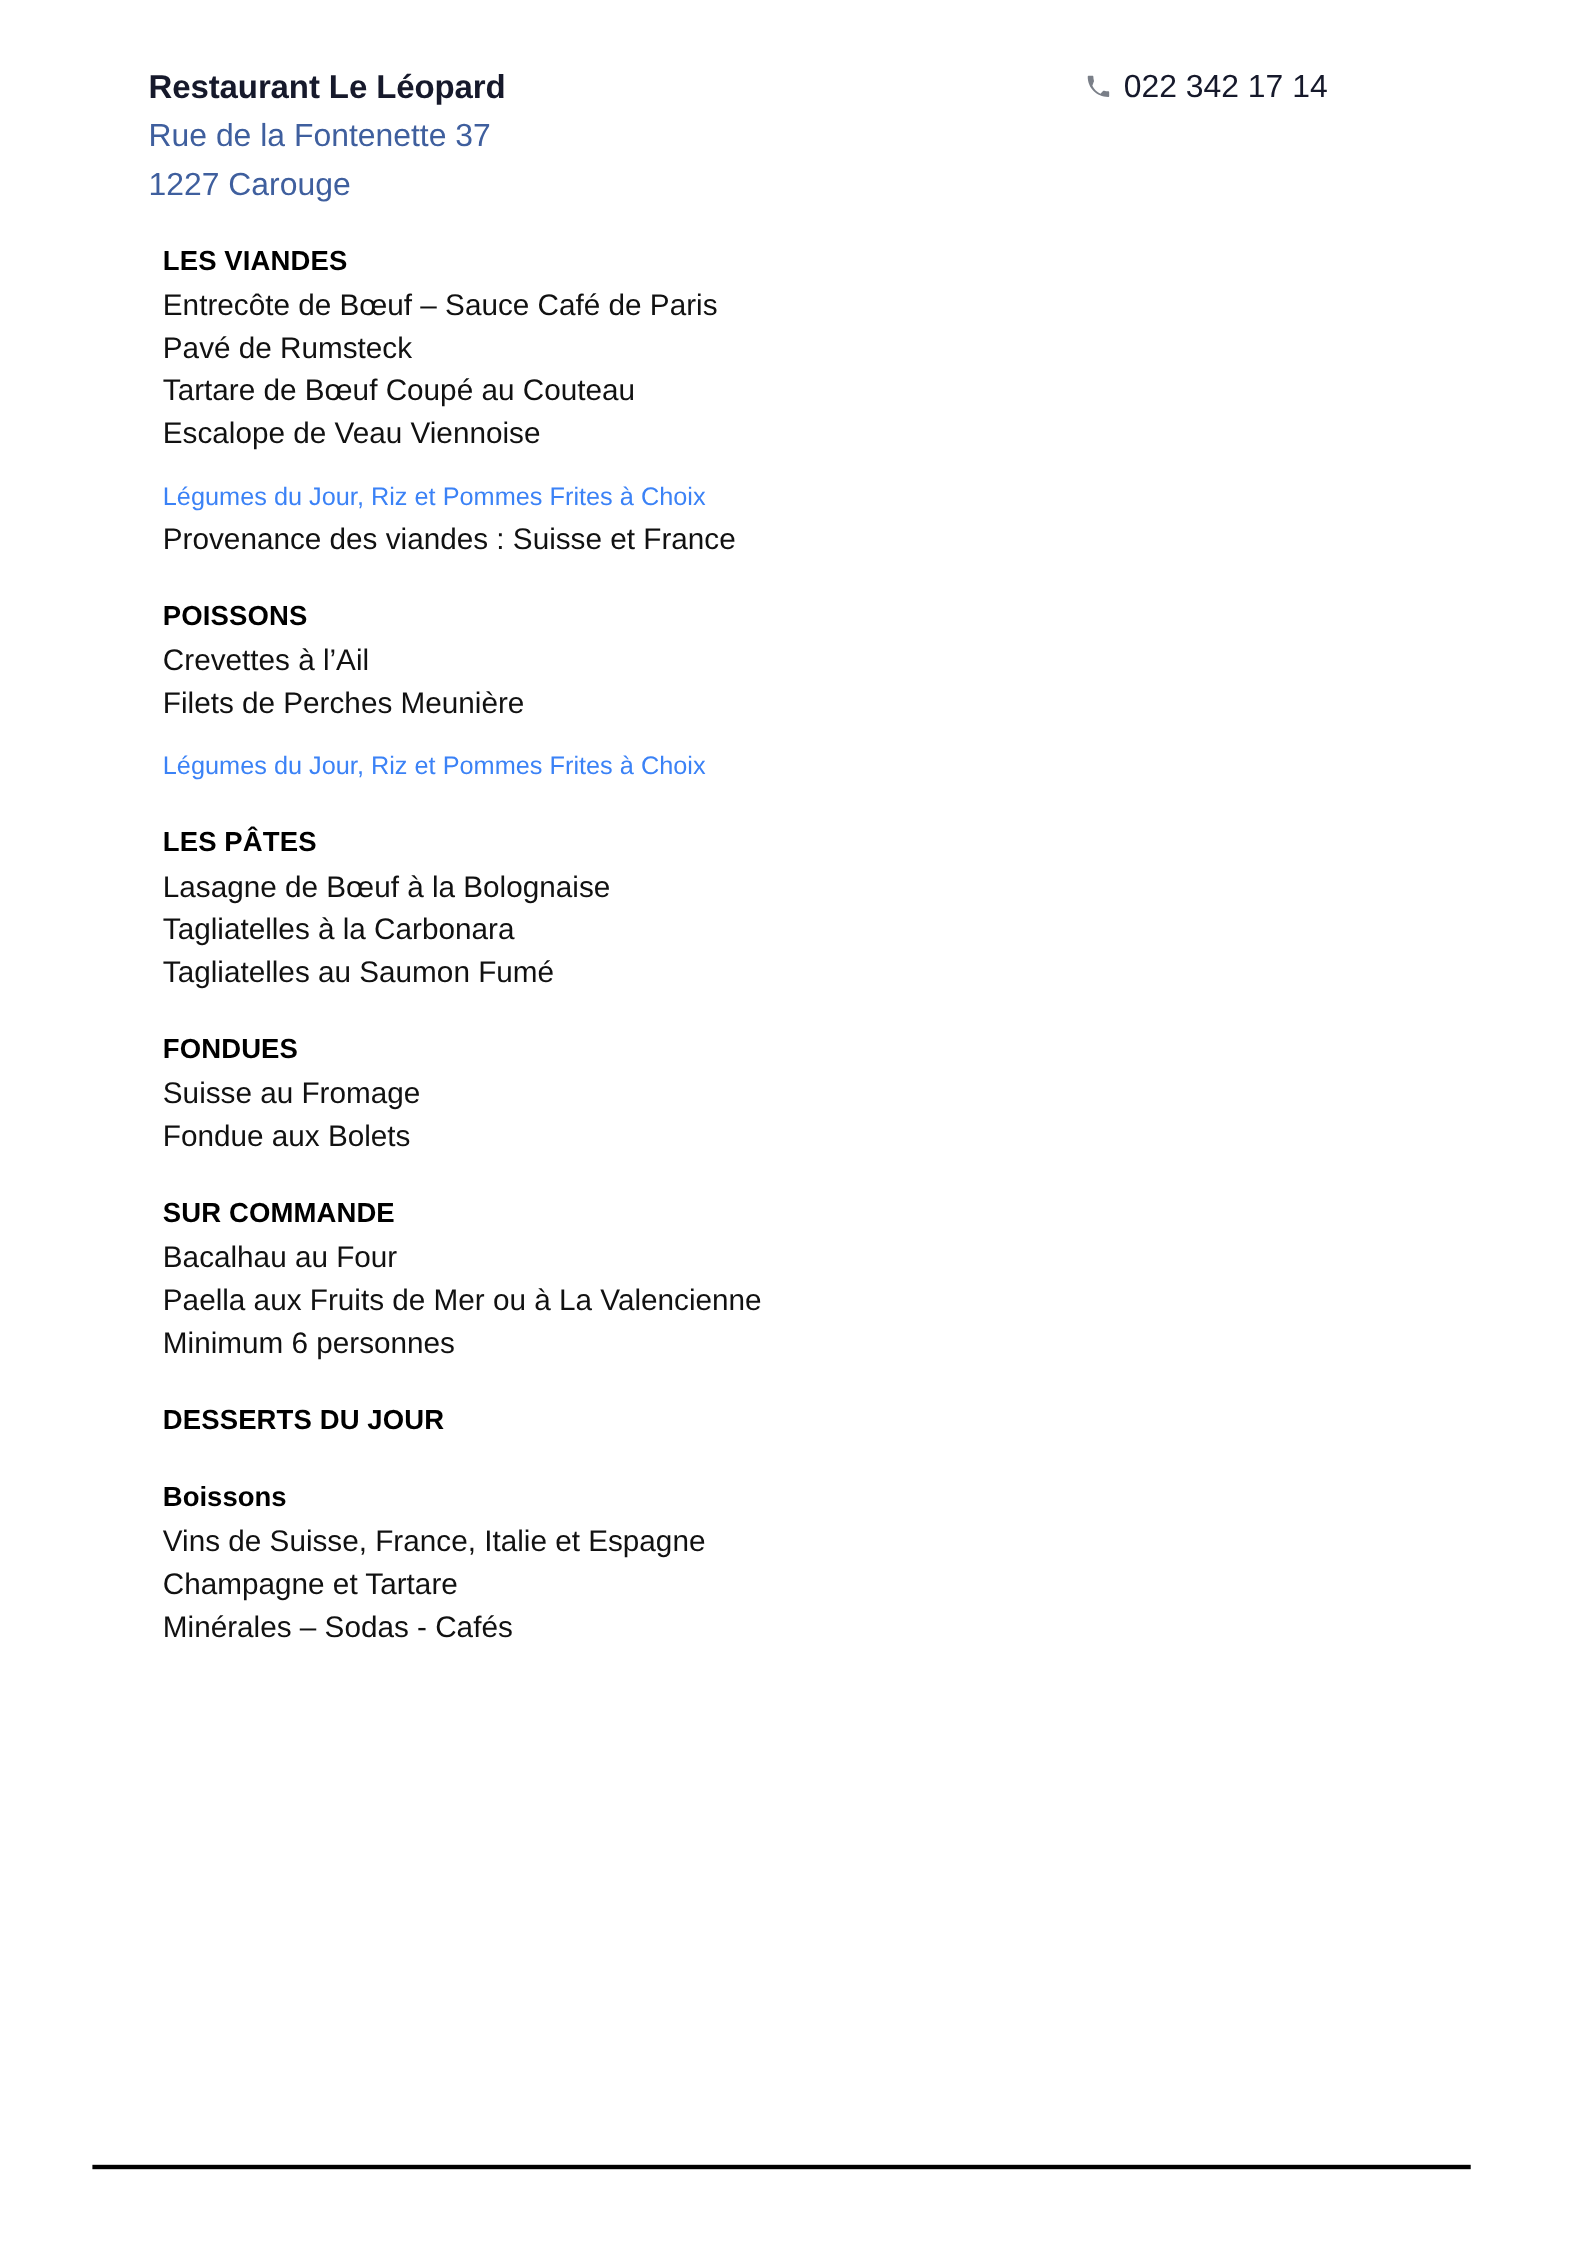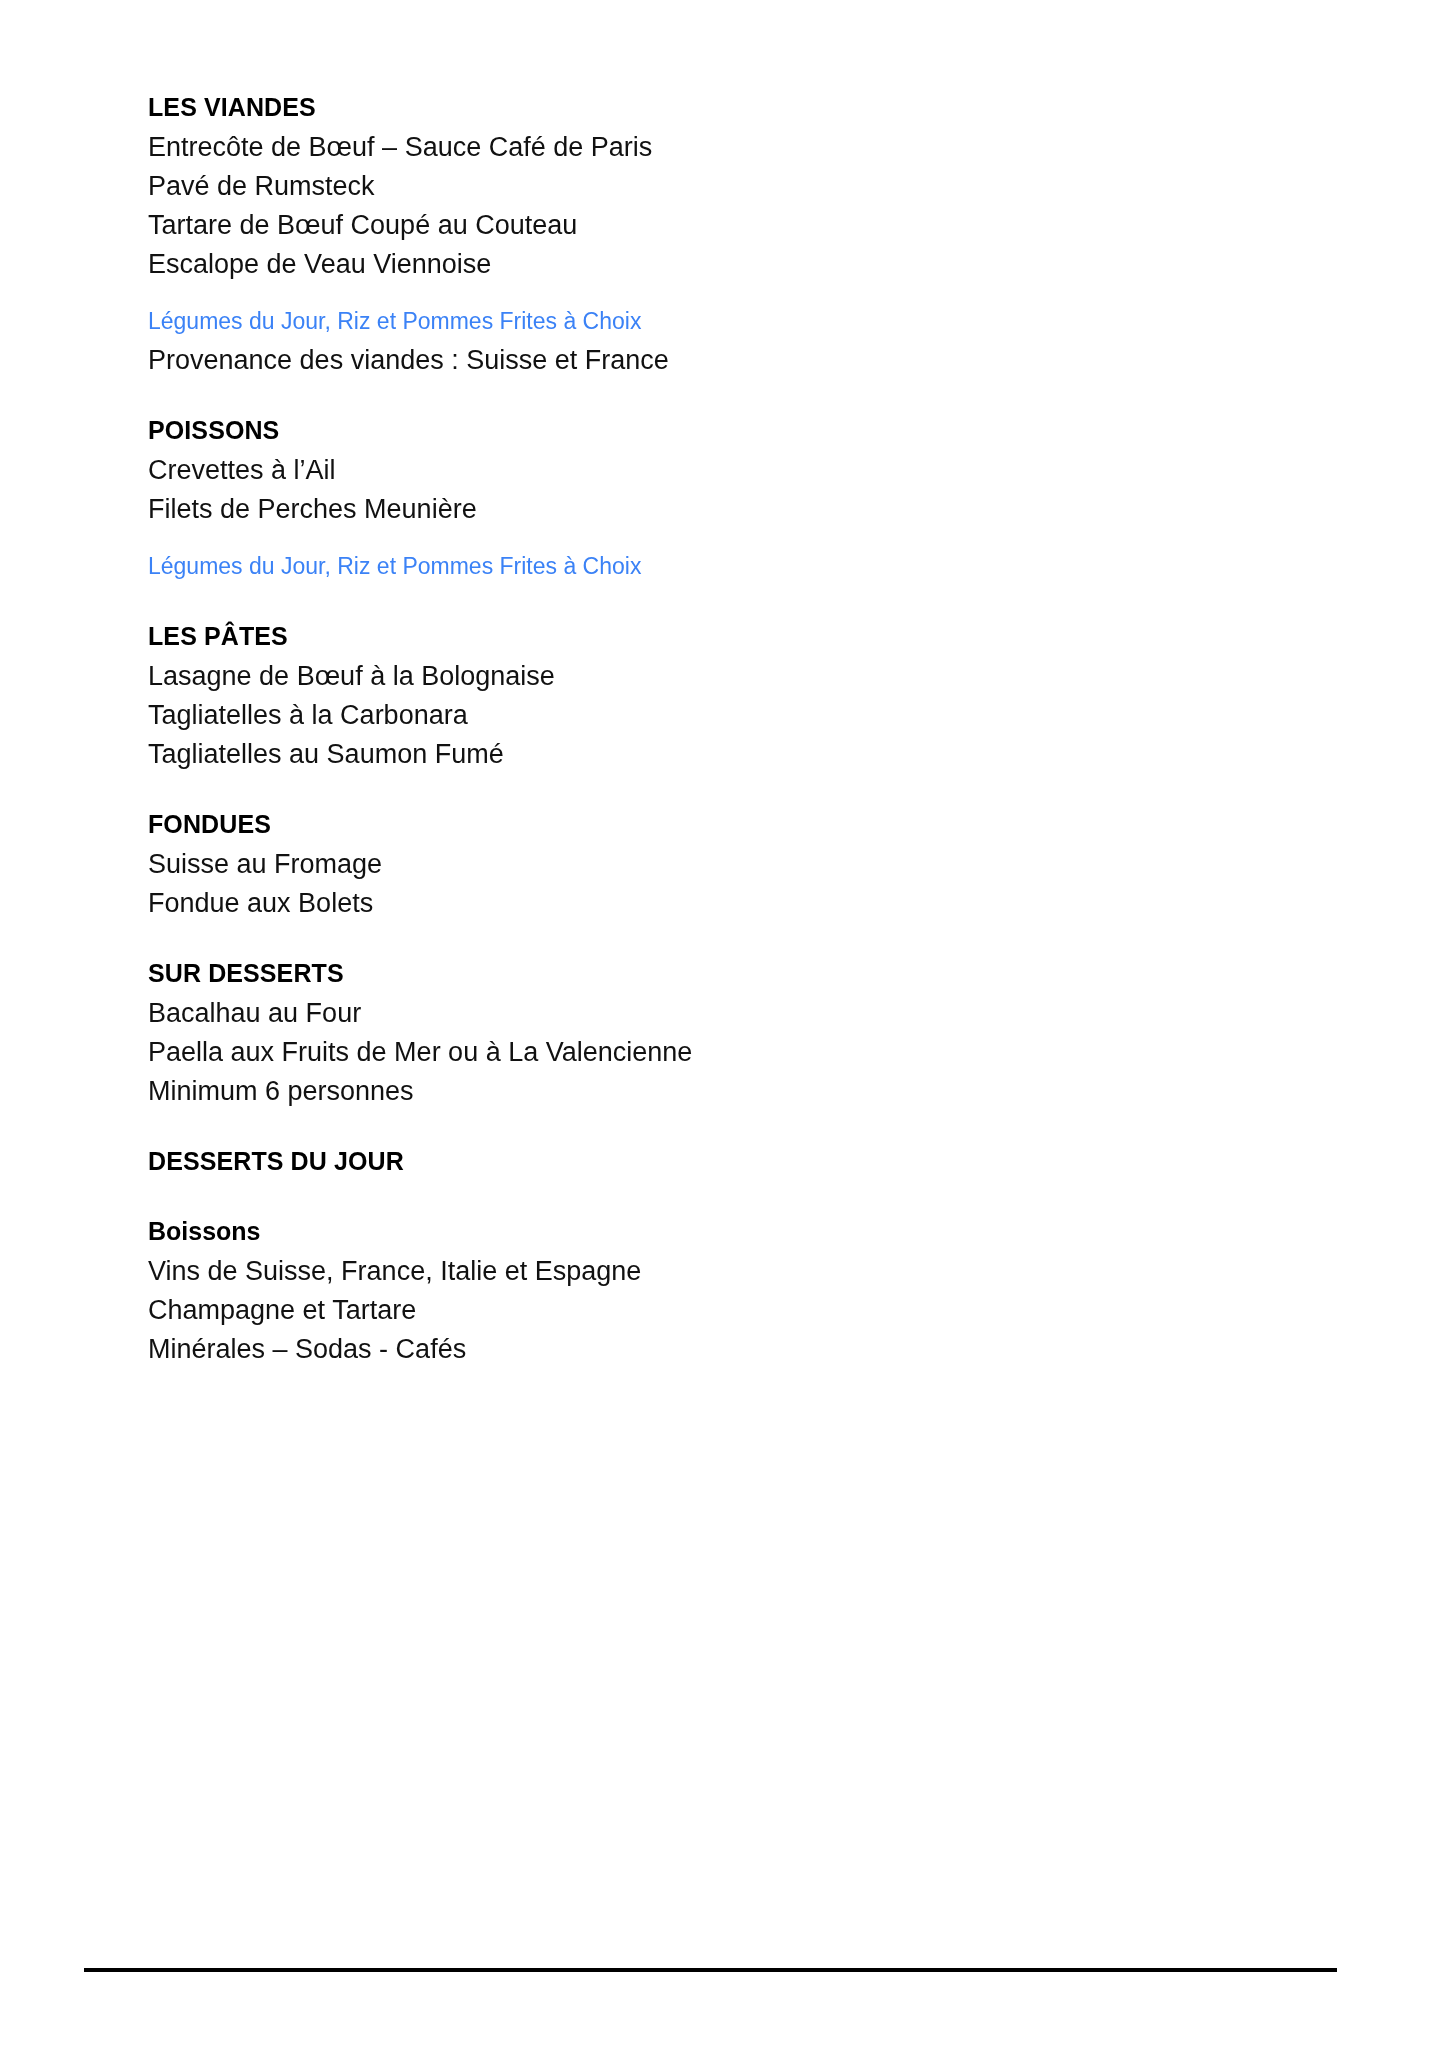--- a/index.html
+++ b/index.html
@@ -124,20 +124,34 @@
     border-top: 4px solid #000000;
   }
 </style>
 </head>
 <body>
 
 <div class="page">
 
   <div class="content">
 
+    <div class="header">
+      <div class="biz-name">Restaurant Le Léopard</div>
+      <div class="biz-addr">Rue de la Fontenette 37</div>
+      <div class="biz-addr">1227 Carouge</div>
+
+      <div class="phone-block">
+        <span class="phone-icon">
+          <svg viewBox="0 0 24 24" width="22" height="22" fill="currentColor" aria-hidden="true">
+            <path d="M6.6 10.8c1.7 3.4 4.6 6.2 8 7.9l2.6-2.6c.3-.3.8-.4 1.2-.3 1.2.4 2.5.6 3.9.6.6 0 1 .5 1 1V21c0 .6-.4 1-1 1C10.9 22 2 13.1 2 2c0-.6.5-1 1-1h3.6c.6 0 1 .4 1 1 0 1.3.2 2.6.6 3.9.1.4 0 .9-.3 1.2L6.6 10.8z"></path>
+          </svg>
+        </span>
+        <span class="phone-number">022 342 17 14</span>
+      </div>
+    </div>
 
     <div class="menu">
 
       <div class="section">
         <div class="sec-title first">LES VIANDES</div>
         <div class="item">Entrecôte de Bœuf – Sauce Café de Paris</div>
         <div class="item">Pavé de Rumsteck</div>
         <div class="item">Tartare de Bœuf Coupé au Couteau</div>
         <div class="item">Escalope de Veau Viennoise</div>
         <div class="spacer-sm"></div>
@@ -160,21 +174,21 @@
         <div class="item">Tagliatelles au Saumon Fumé</div>
       </div>
 
       <div class="section">
         <div class="sec-title">FONDUES</div>
         <div class="item">Suisse au Fromage</div>
         <div class="item">Fondue aux Bolets</div>
       </div>
 
       <div class="section">
-        <div class="sec-title">SUR DESSERTS</div>
+        <div class="sec-title">SUR COMMANDE</div>
         <div class="item">Bacalhau au Four</div>
         <div class="item">Paella aux Fruits de Mer ou à La Valencienne</div>
         <div class="item">Minimum 6 personnes</div>
       </div>
 
       <div class="section">
         <div class="sec-title">DESSERTS DU JOUR</div>
       </div>
 
       <div class="section">

